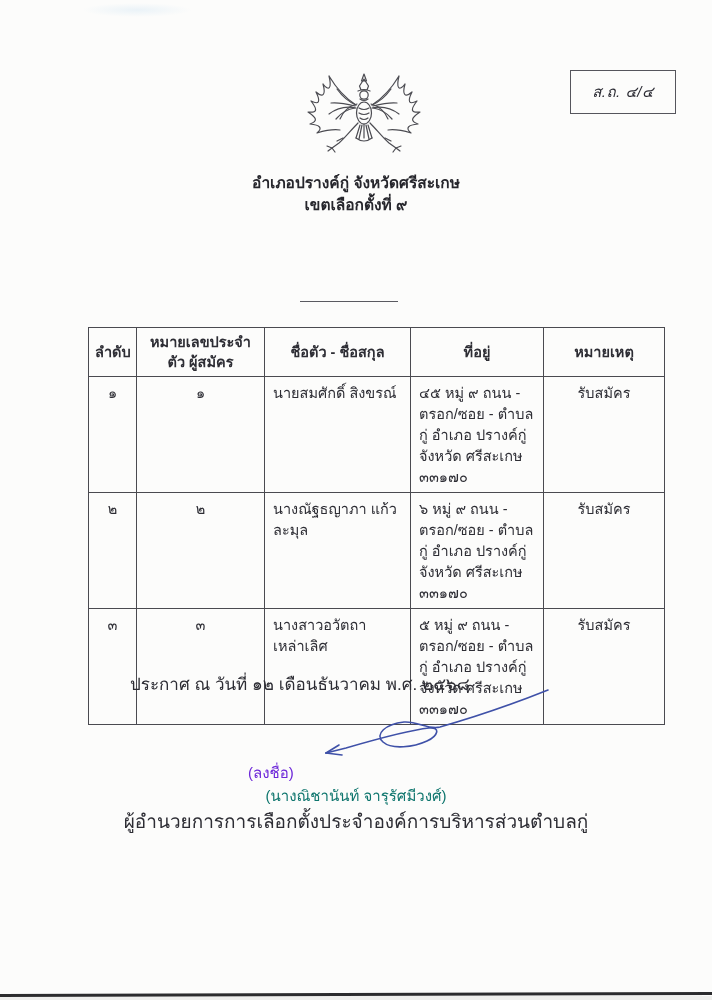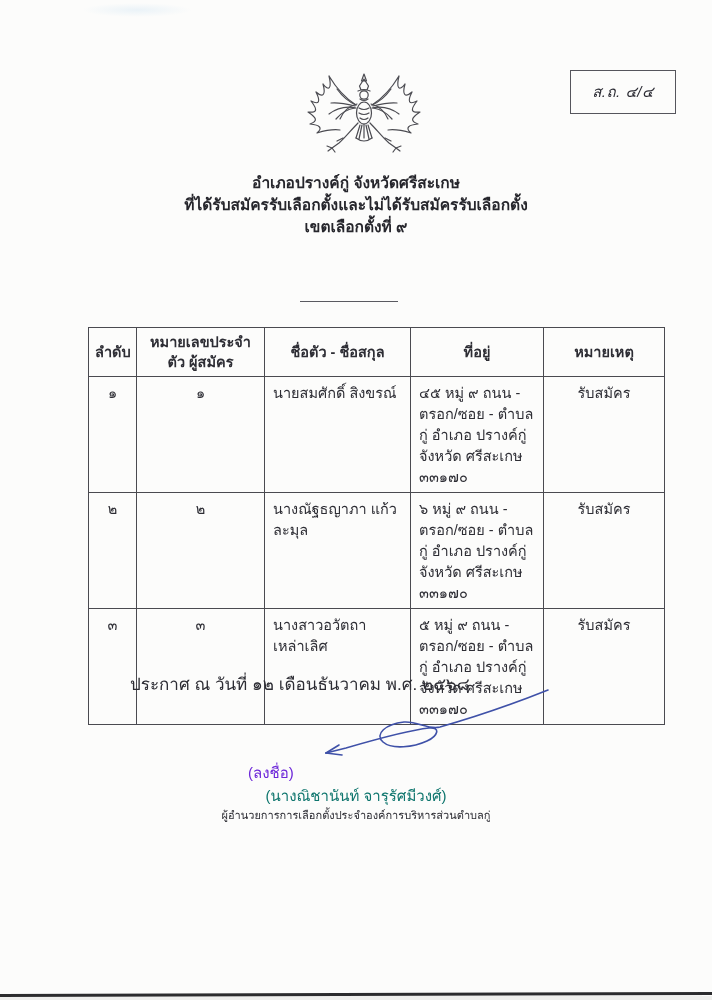--- a/index.html
+++ b/index.html
@@ -65,21 +65,21 @@
   .signature{position:absolute;left:312px;top:683px;width:245px;height:82px;}
   .sign-label{
     position:absolute;left:248px;top:761px;font-size:15px;color:#6d28d9;
   }
   .signer-name{
     position:absolute;left:0;top:784px;width:712px;
     text-align:center;font-size:15px;color:#0f766e;
   }
   .signer-title{
     position:absolute;left:0;top:806px;width:712px;
-    text-align:center;font-size:11px;color:#2d2d34;font-family:Liberation Serif, serif;
+    text-align:center;font-size:19px;color:#2d2d34;font-family:Liberation Serif, serif;
   }
   .scan-edge{
     position:absolute;left:-6px;top:993px;width:724px;height:3px;
     background:#2c2c2e;transform:rotate(-0.18deg);
   }
   .scan-below{
     position:absolute;left:0;top:996px;width:712px;height:4px;
     background:#efefed;
   }
 </style>
@@ -126,21 +126,20 @@
 
     <path d="M59 51 C52 58 46 66 40 71 L33 76"></path>
     <path d="M71 51 C78 58 84 66 90 71 L97 76"></path>
     <path d="M33 76 L28 74 M33 76 L29 79 M33 76 L36 80"></path>
     <path d="M97 76 L102 74 M97 76 L101 79 M97 76 L94 80"></path>
     <path d="M44 66 L38 69 M86 66 L92 69"></path>
   </svg>
 
   <div class="title-block">
     <div>อำเภอปรางค์กู่ จังหวัดศรีสะเกษ</div>
-    <div>ที่ได้รับสมัครรับเลือกตั้งและไม่ได้รับสมัครรับเลือกตั้ง</div>
     <div>เขตเลือกตั้งที่ ๙</div>
   </div>
 
   <div class="separator"></div>
 
   <table class="candidates">
     <colgroup>
       <col class="col-no">
         <col class="col-num">
         <col class="col-name">

